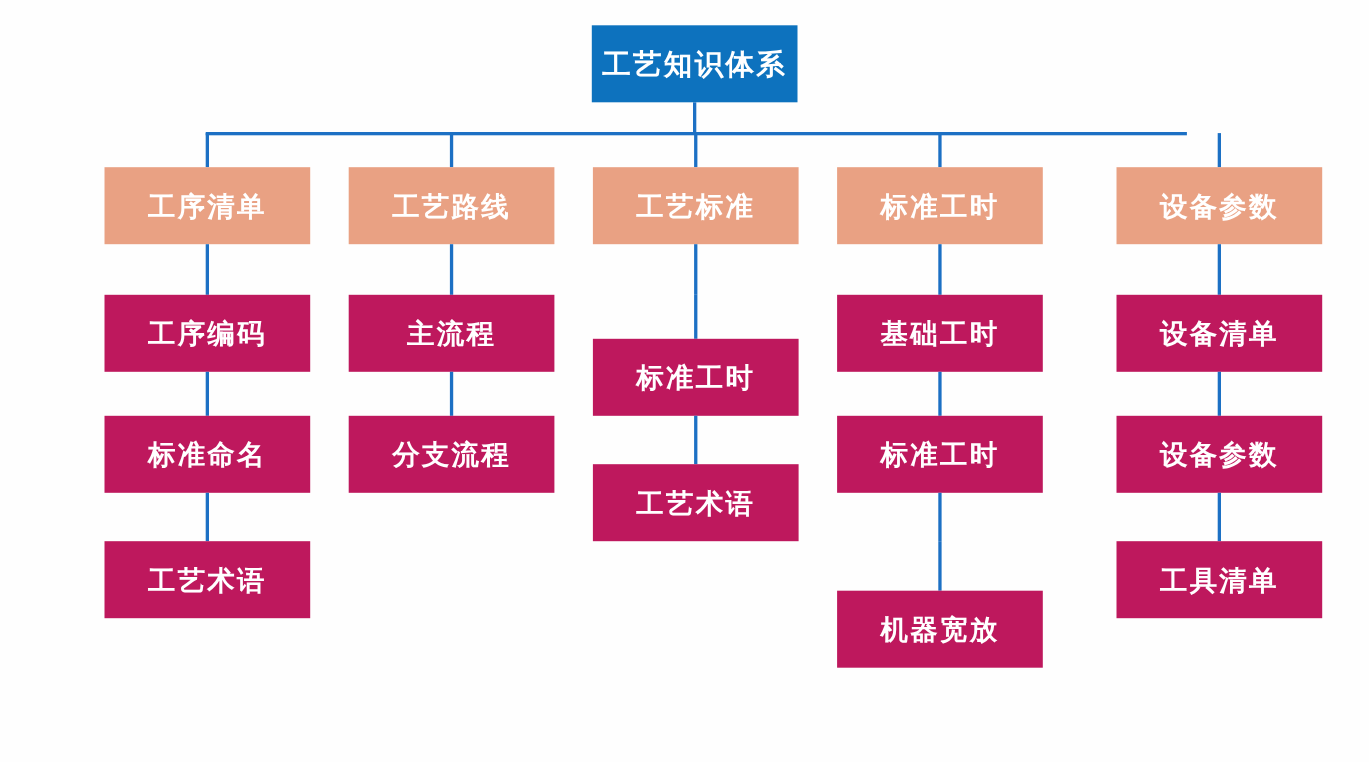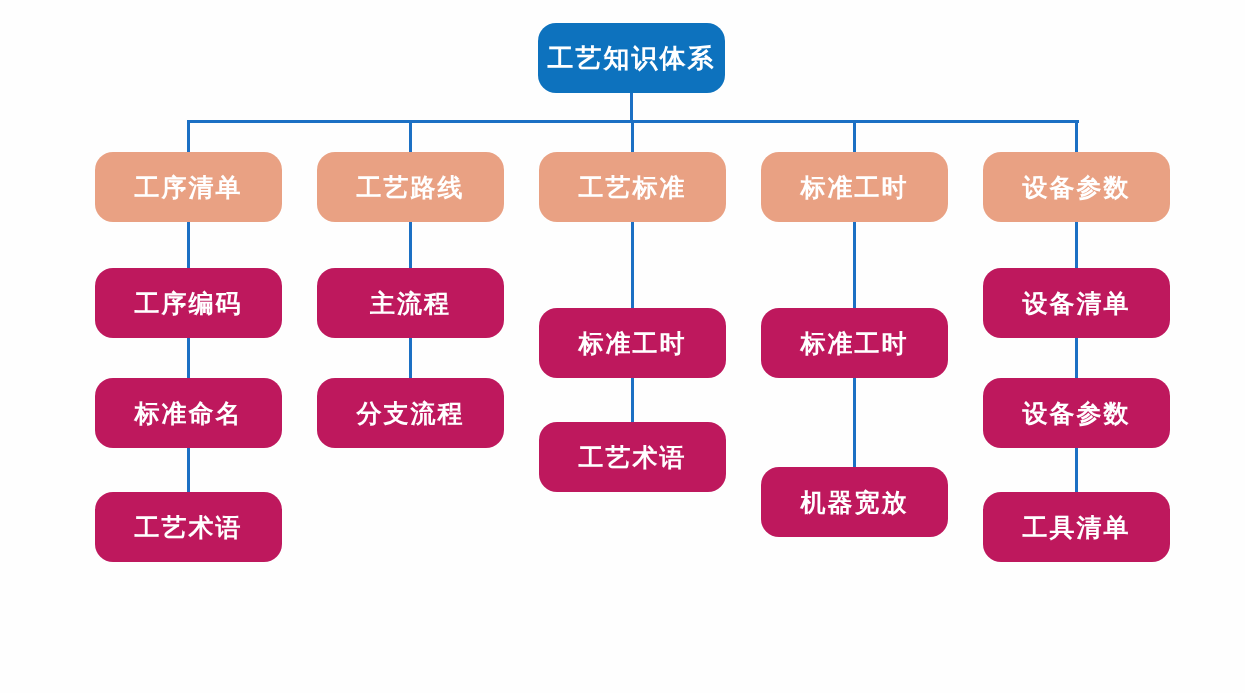--- a/index.html
+++ b/index.html
@@ -16,21 +16,21 @@
 
   
   .node {
     display: flex;
     align-items: center;
     justify-content: center;
     color: #ffffff;
     font-weight: 700;
     font-size: 25px;
     letter-spacing: 2px;
-    border-radius: 18px;
+    border-radius: 0;
     width: 187px;
     height: 70px;
     flex: 0 0 auto;
   }
   .root {
     position: absolute;
     left: 538px;
     top: 23px;
     background: #0d72be;
     font-size: 26px;
@@ -67,21 +67,21 @@
     top: 121px;
     width: 187px;
     display: flex;
     flex-direction: column;
     align-items: center;
   }
   .col1 { left: 95px; font-family: Liberation Serif, serif; }
   .col2 { left: 317px; }
   .col3 { left: 539px; text-align: center; }
   .col4 { left: 761px; }
-  .col5 { left: 983px; text-align: right; }
+  .col5 { left: 1015px; text-align: right; }
 </style>
 </head>
 <body>
 
 <div class="canvas">
 
   <div class="node root">工艺知识体系</div>
   <div class="line stem"></div>
   <div class="line hbar"></div>
 
@@ -112,20 +112,21 @@
     <div class="line vline g2"></div>
     <div class="node child">标准工时</div>
     <div class="line vline g3"></div>
     <div class="node child">工艺术语</div>
   </div>
 
   <div class="col col4">
     <div class="line vline drop"></div>
     <div class="node branch">标准工时</div>
     <div class="line vline g1"></div>
+    <div class="node child">基础工时</div>
     <div class="line vline g2"></div>
     <div class="node child">标准工时</div>
     <div class="line vline g3"></div>
     <div class="line vline g4"></div>
     <div class="node child">机器宽放</div>
   </div>
 
   <div class="col col5">
     <div class="line vline drop"></div>
     <div class="node branch">设备参数</div>

